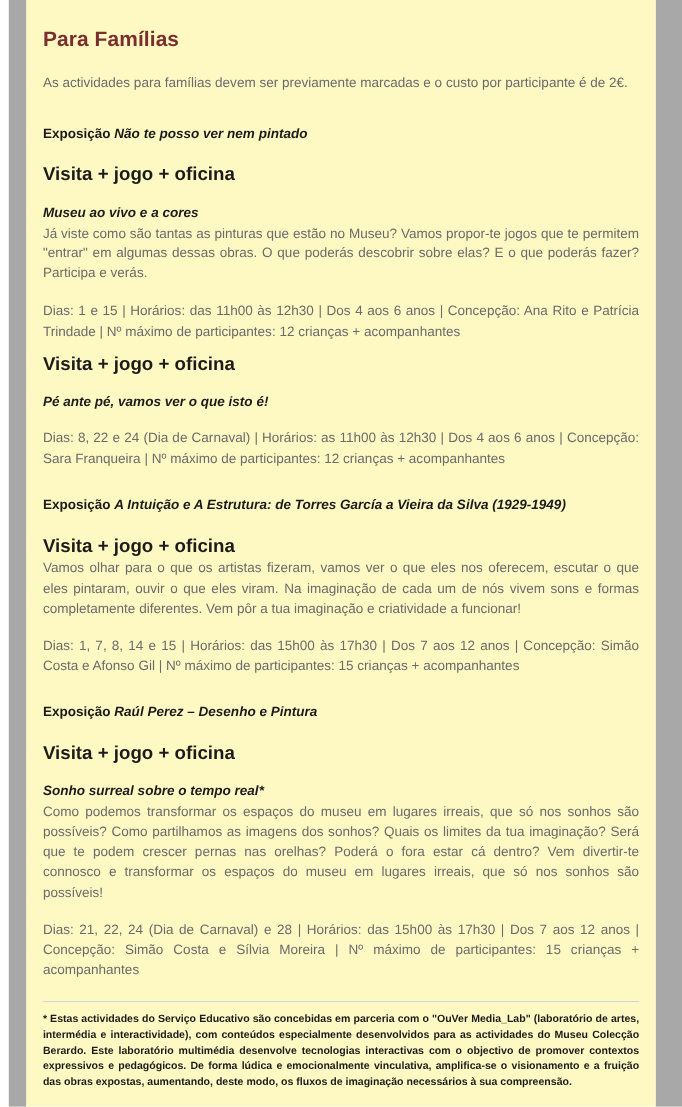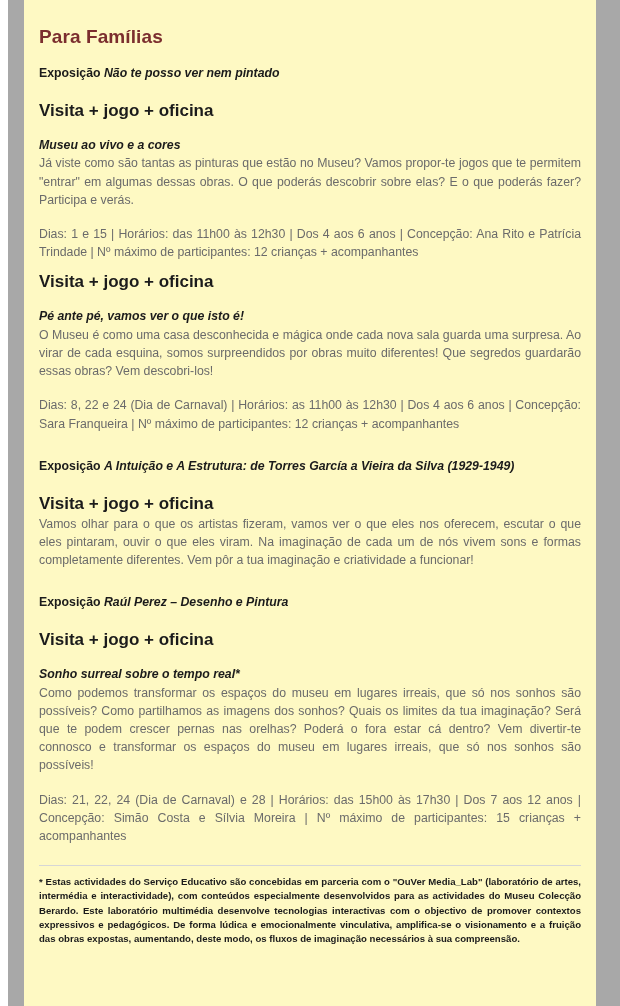--- a/index.html
+++ b/index.html
@@ -121,49 +121,50 @@
 <body>
 
 <div class="gutter left"></div>
 <div class="gutter right"></div>
 
 <div class="page">
   <div class="content">
 
     <h1 class="title">Para Famílias</h1>
 
+    <p class="intro">As actividades para famílias devem ser previamente marcadas e o custo por participante é de 2€.</p>
 
     <div class="section">
       <p class="expo">
         <span>Exposição </span><span class="expo-name">Não te posso ver nem pintado</span>
       </p>
 
       <div class="block group">
         <p class="block-kind">Visita + jogo + oficina</p>
         <p class="block-name">Museu ao vivo e a cores</p>
         <p class="block-desc">Já viste como são tantas as pinturas que estão no Museu? Vamos propor-te jogos que te permitem "entrar" em algumas dessas obras. O que poderás descobrir sobre elas? E o que poderás fazer? Participa e verás.</p>
         <p class="block-meta">Dias: 1 e 15 | Horários: das 11h00 às 12h30 | Dos 4 aos 6 anos | Concepção: Ana Rito e Patrícia Trindade | Nº máximo de participantes: 12 crianças + acompanhantes</p>
       </div>
 
       <div class="block group spaced">
         <p class="block-kind">Visita + jogo + oficina</p>
         <p class="block-name">Pé ante pé, vamos ver o que isto é!</p>
-        <p class="block-desc">O Museu é como uma casa desconhecida e mágica onde cada nova sala guarda uma surpresa. Ao virar de cada esquina, somos surpreendidos por obras muito diferentes! Que segredos guardarão essas obras? Vem descobri-los!</p>
         <p class="block-meta">Dias: 8, 22 e 24 (Dia de Carnaval) | Horários:  as 11h00 às 12h30 | Dos 4 aos 6 anos | Concepção: Sara Franqueira | Nº máximo de participantes: 12 crianças + acompanhantes</p>
       </div>
     </div>
 
     <div class="section">
       <p class="expo">
         <span>Exposição </span><span class="expo-name">A Intuição e A Estrutura: de Torres García a Vieira da Silva (1929-1949)</span>
       </p>
 
       <div class="block group spaced">
         <p class="block-kind">Visita + jogo + oficina</p>
         <p class="block-desc">Vamos olhar para o que os artistas fizeram, vamos ver o que eles nos oferecem, escutar o que eles pintaram, ouvir o que eles viram. Na imaginação de cada um de nós vivem sons e formas completamente diferentes. Vem pôr a tua imaginação e criatividade a funcionar!</p>
+        <p class="block-meta">Dias: 1, 7, 8, 14 e 15 | Horários: das 15h00 às 17h30 | Dos 7 aos 12 anos | Concepção: Simão Costa e Afonso Gil | Nº máximo de participantes: 15 crianças + acompanhantes</p>
       </div>
     </div>
 
     <div class="section">
       <p class="expo">
         <span>Exposição </span><span class="expo-name">Raúl Perez – Desenho e Pintura</span>
       </p>
 
       <div class="block">
         <p class="block-kind">Visita + jogo + oficina</p>

